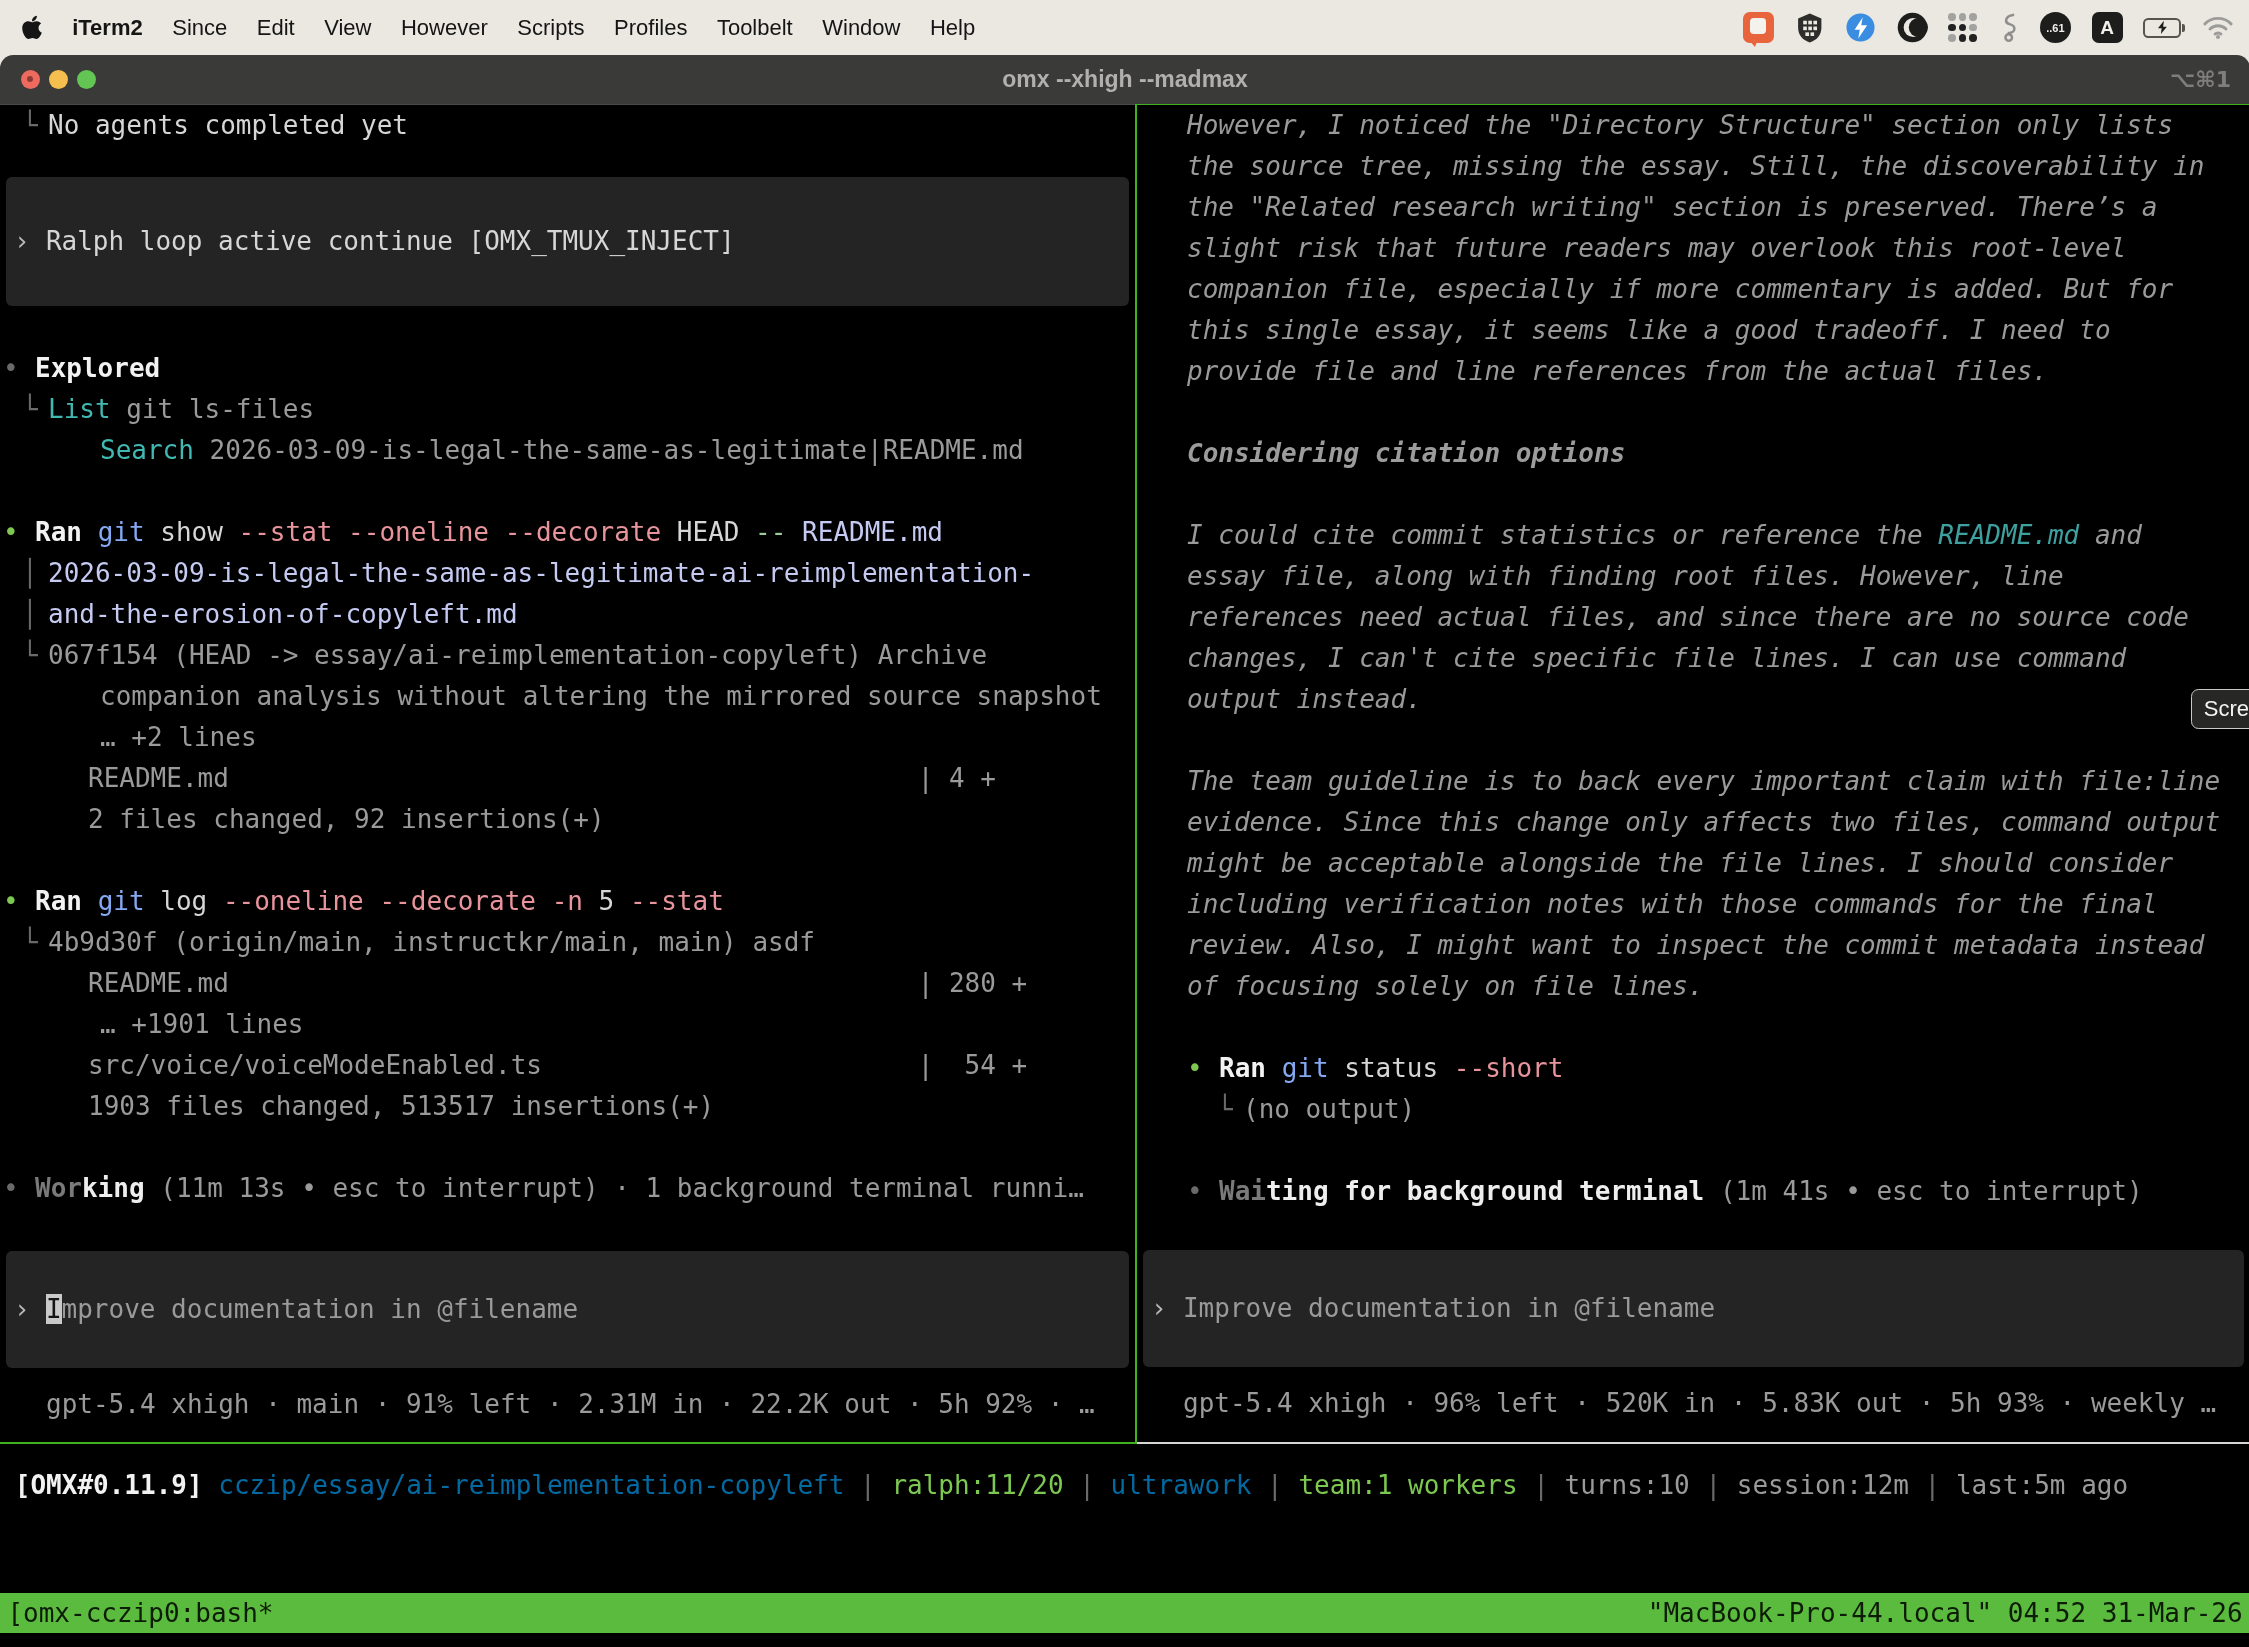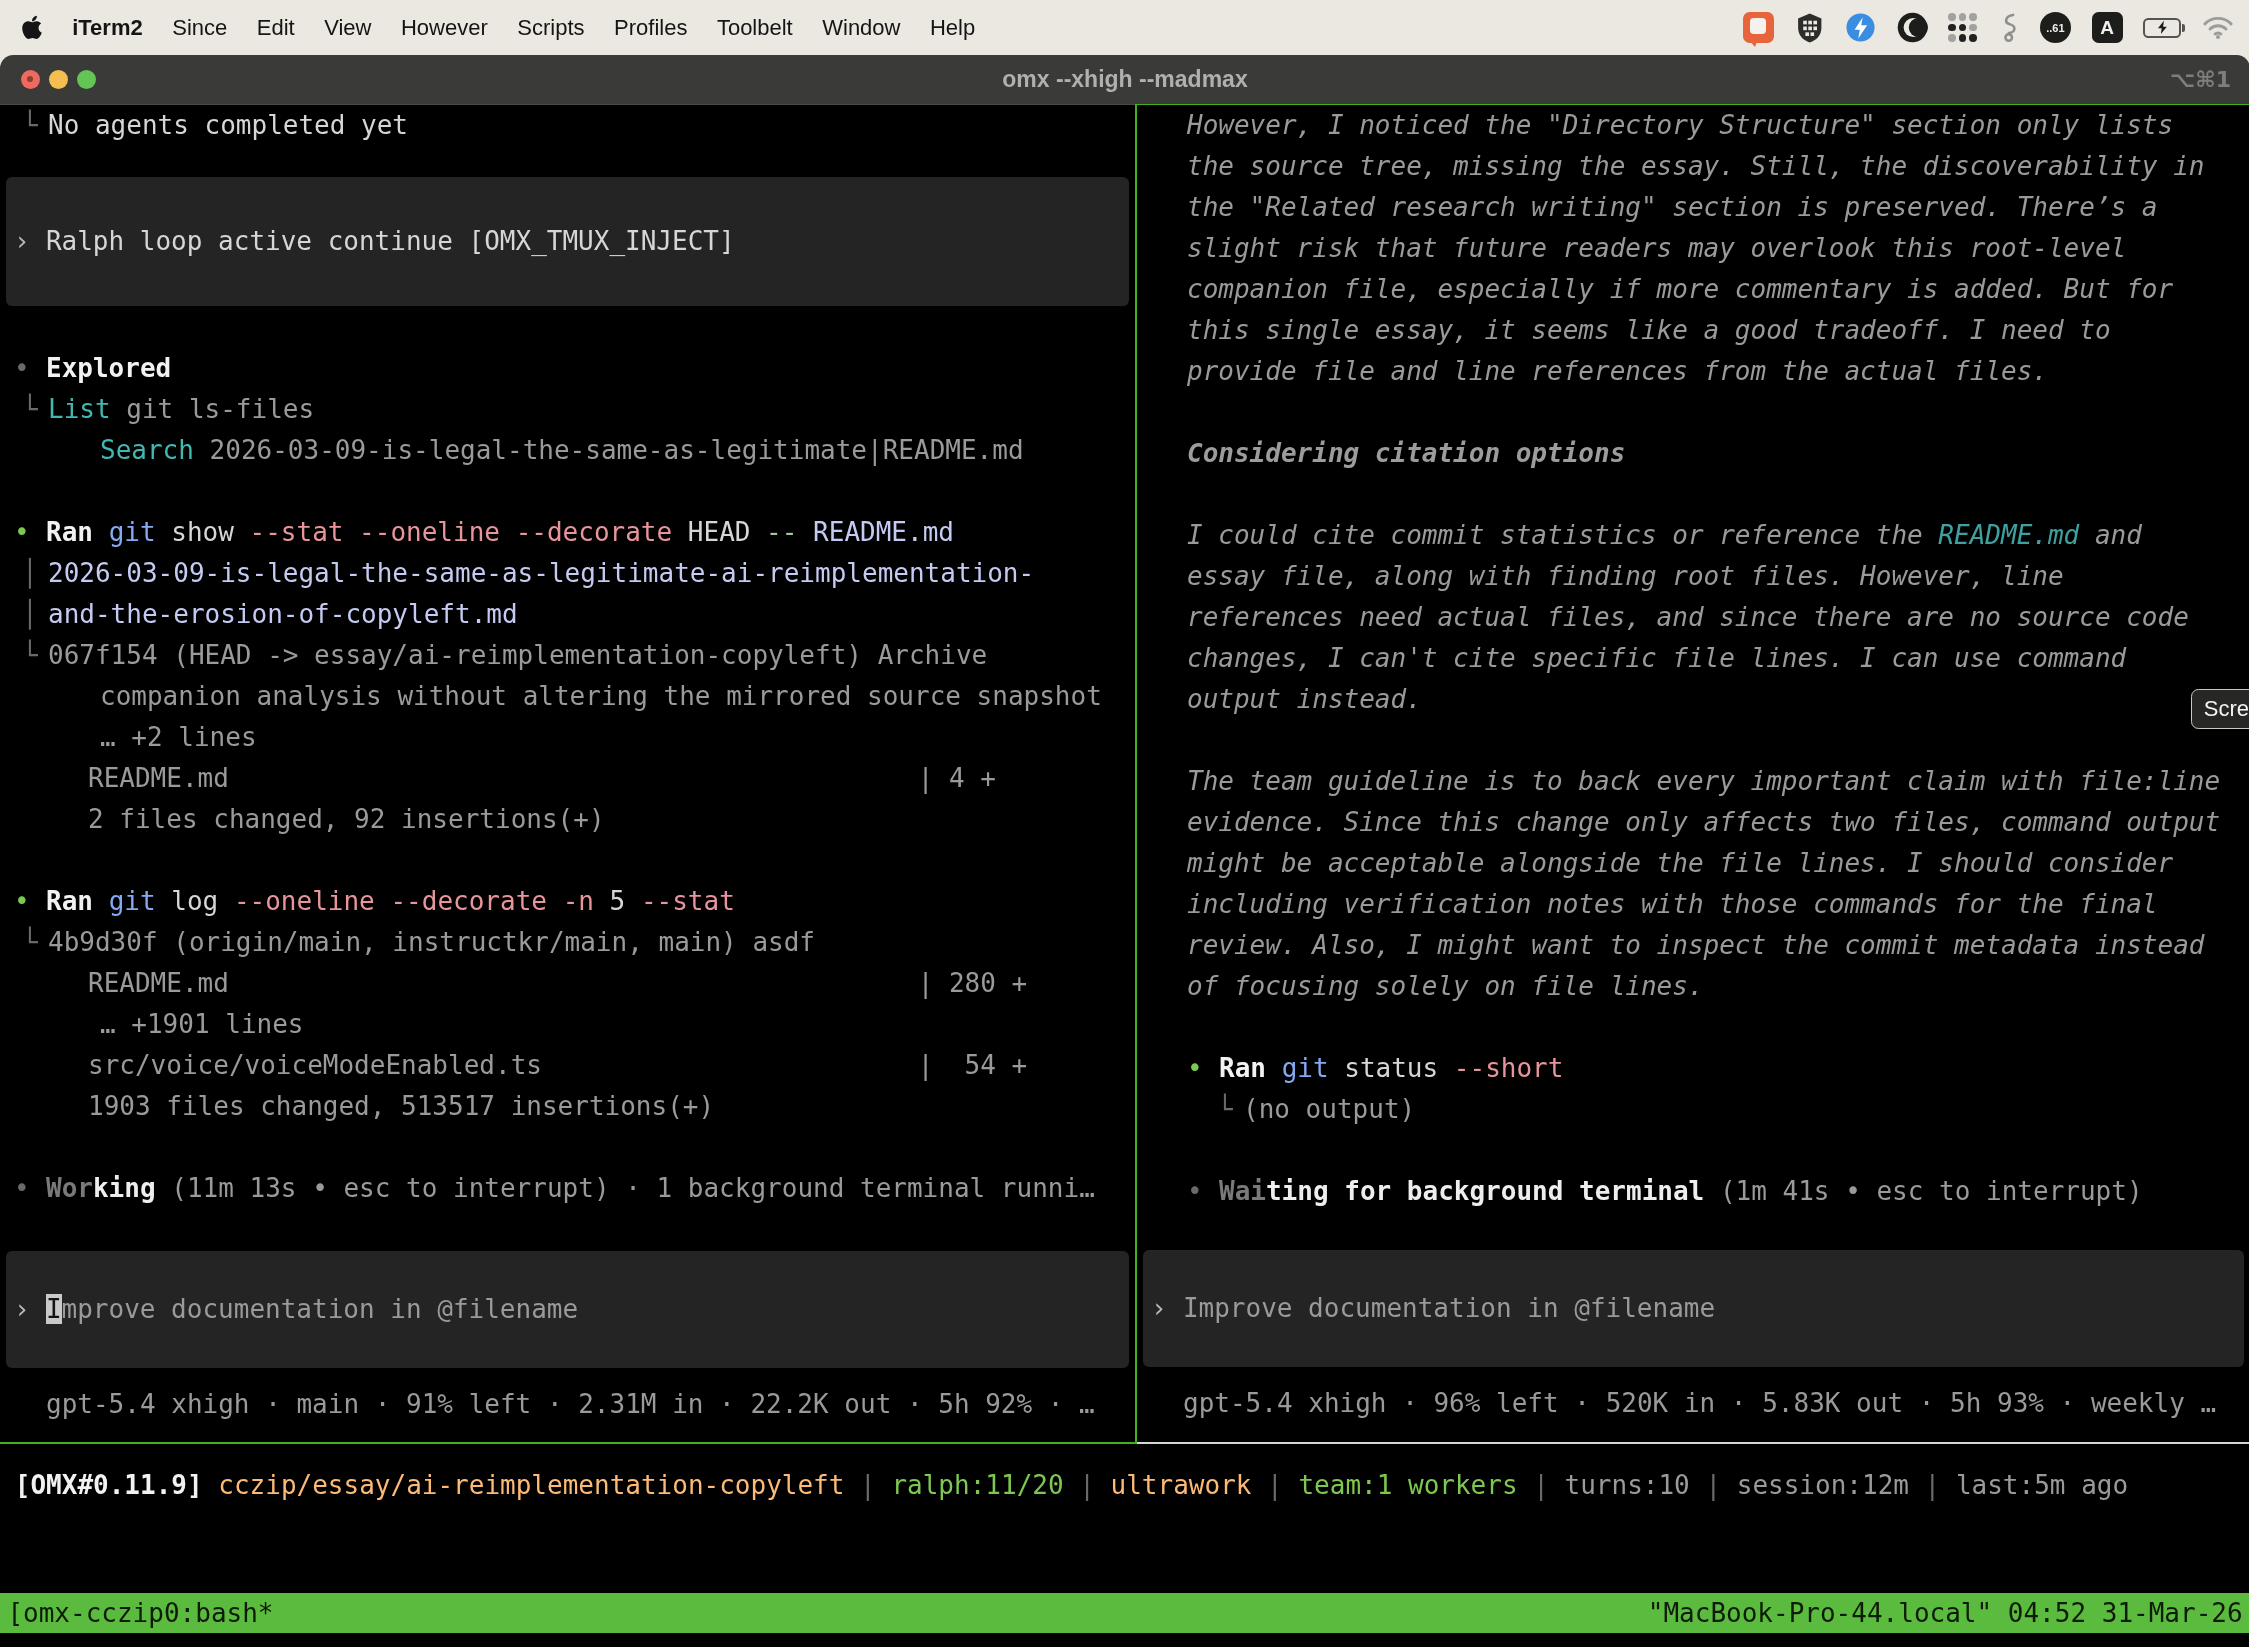--- a/index.html
+++ b/index.html
@@ -48,21 +48,21 @@
                font-family:"DejaVu Sans", sans-serif; font-size:22px; font-weight:bold; }
 
   
   .terminal { position:absolute; top:103px; left:0; width:2250px; height:1544px; background:#000; }
   .pane { position:absolute; top:1.5px; height:1338px; overflow:hidden; font-size:26px; color:#9a9a9a; }
   .pane-left  { left:0; width:1135px; }
   .pane-right { left:1137px; width:1113px; }
 
   .line { height:41px; line-height:41px; white-space:pre; overflow:hidden; }
   .gut { display:inline-block; }
-  .k-bullet { padding-left:14px; } .k-bullet .gut { width:32px; }
+  .k-bullet { padding-left:3px; } .k-bullet .gut { width:32px; }
   .k-sub    { padding-left:22px; } .k-sub .gut { width:26px; }
   .k-cont   { padding-left:100px; }
   .k-stat   { padding-left:88px; }
   .k-status { padding-left:46px; color:#909090; }
   .k-blank  { }
   .k-prose, .k-head { padding-left:0; }
   .pane-right .k-prose, .pane-right .k-head { padding-left:50px; font-style:italic; }
   .pane-right .k-bullet { padding-left:50px; }
   .pane-right .k-sub { padding-left:80px; }
 
@@ -77,21 +77,21 @@
   
   .c-gray { color:#9a9a9a; }
   .c-dim { color:#6a6a6a; }
   .c-bright { color:#d6d6d6; }
   .c-wb { color:#f2f2f2; font-weight:bold; }
   .c-teal { color:#41b8b2; }
   .c-blue { color:#84a9f2; }
   .c-pink { color:#e8949c; }
   .c-lav { color:#c5caf2; }
   .c-grn { color:#9ccc9c; }
-  .c-cyan { color:#fdba74; }
+  .c-cyan { color:#0369a1; }
   .c-green { color:#7cc850; }
   .c-teald { color:#3fa0a0; }
   .c-hb { color:#9c9c9c; font-weight:bold; }
   .c-shimdim { color:#7a7a7a; font-weight:bold; }
   .c-shimlit { color:#eeeeee; font-weight:bold;text-align:center; }
   .c-chev { color:#b8b8b8; }
   .c-cursor { background:#c9c9c9; color:#141414; }
 
   
   .bdr { position:absolute; z-index:5; }

